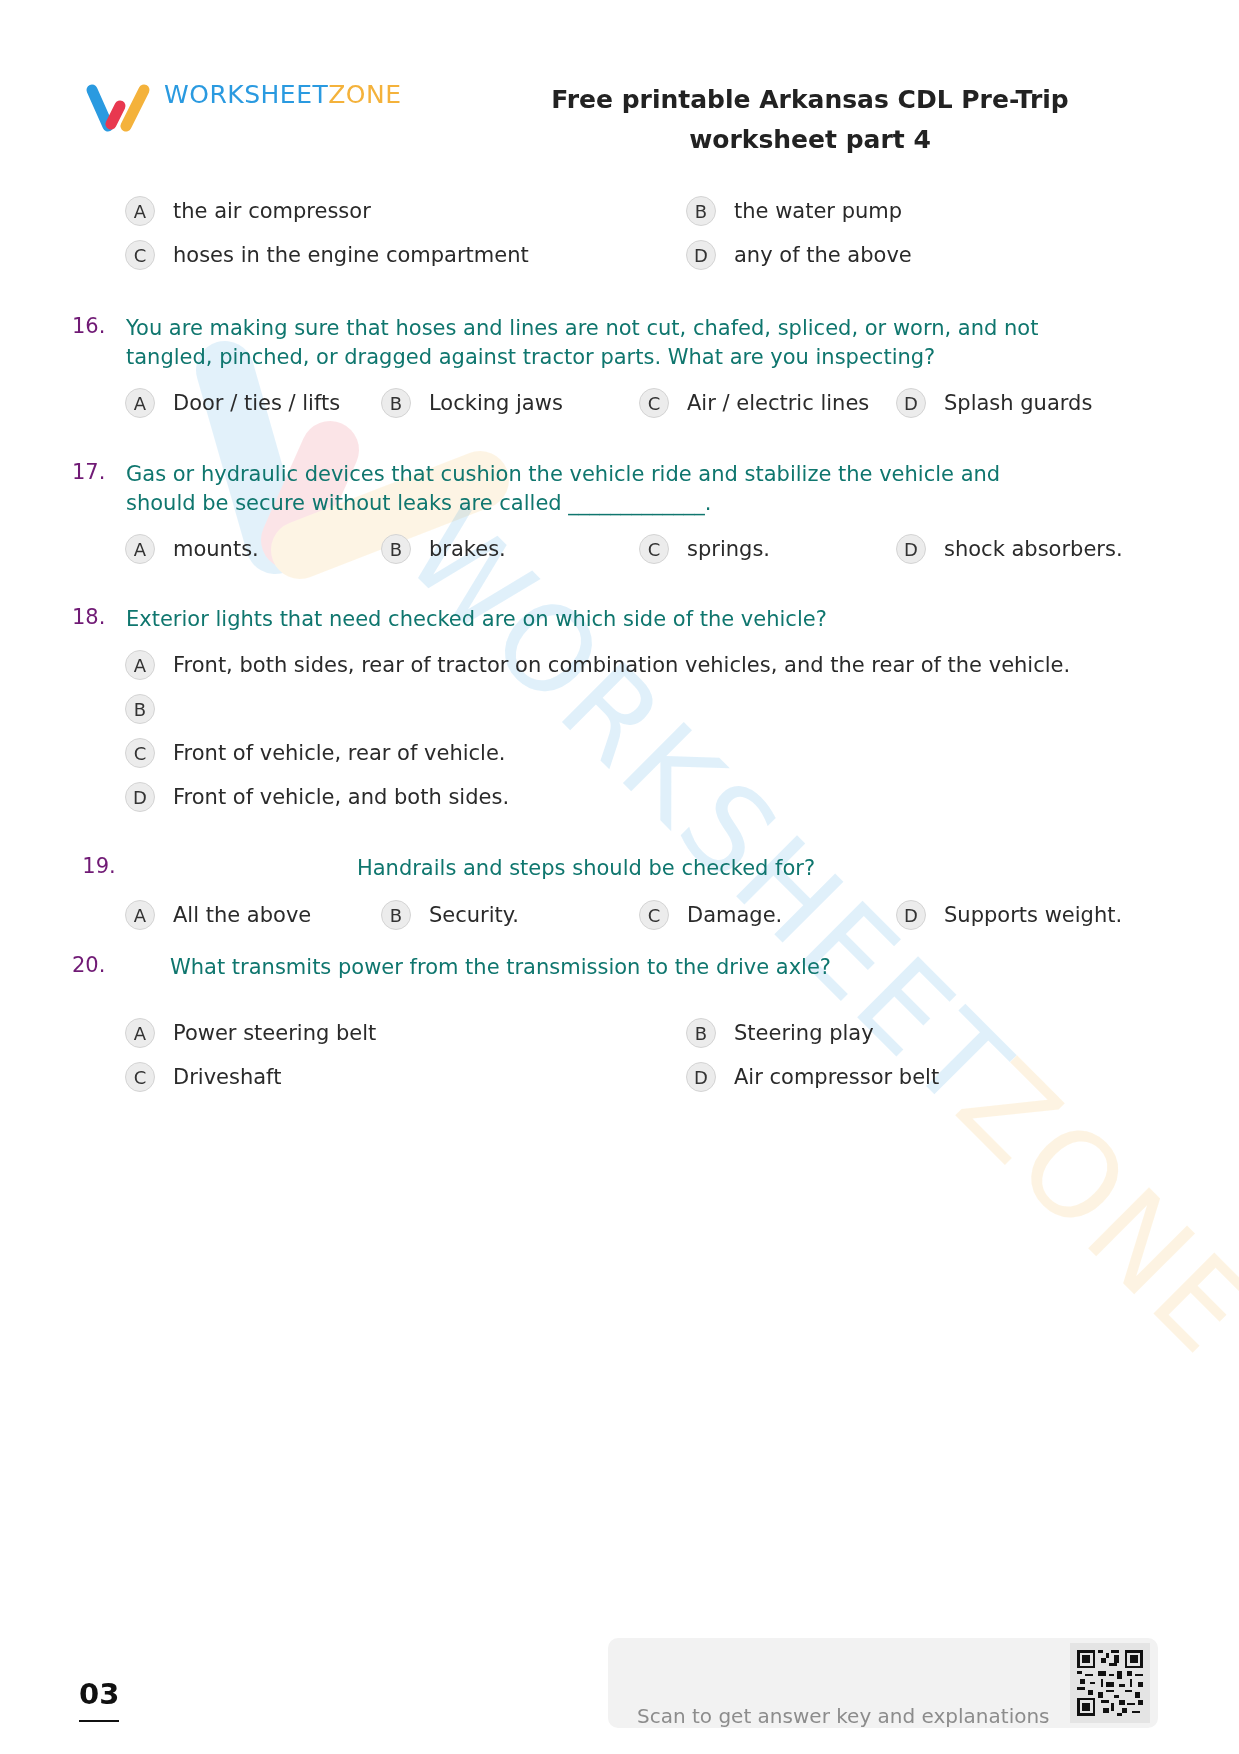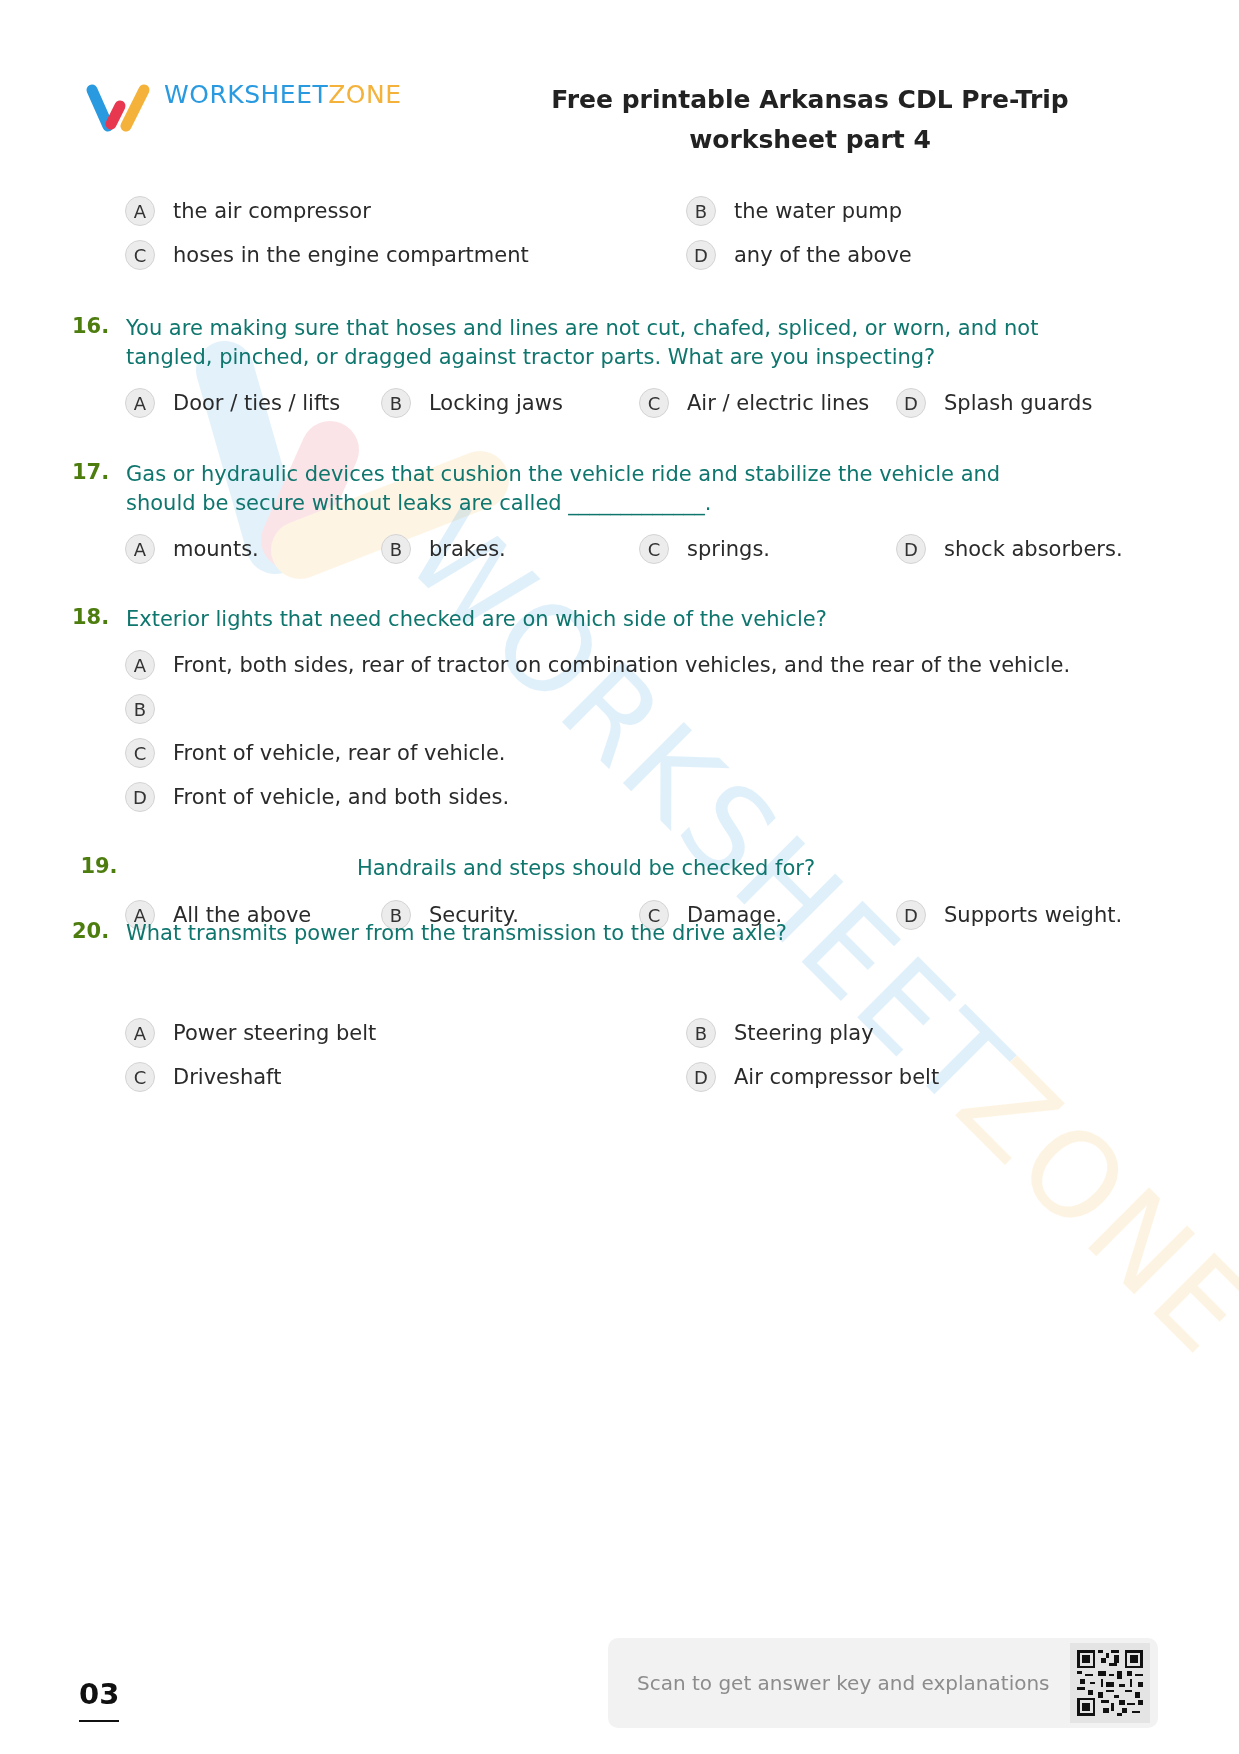--- a/index.html
+++ b/index.html
@@ -23,30 +23,30 @@
 
   .opt { position: absolute; display: flex; align-items: center; height: 34px; }
   .badge {
     width: 30px; height: 30px; border-radius: 50%; background: #ececec; border: 1px solid #d4d4d4;
     box-sizing: border-box; display: flex; align-items: center; justify-content: center;
     font-size: 18px; color: #333; flex-shrink: 0;
   }
   .opt-text { margin-left: 18px; font-size: 21px; color: #2a2a2a; white-space: nowrap; }
 
   .q { position: absolute; left: 72px; display: flex; }
-  .q-num { width: 54px; font-weight: bold; font-size: 21px; color: #4d7c0f; flex-shrink: 0; }
+  .q-num { width: 54px; font-weight: normal; font-size: 21px; color: #701a75; flex-shrink: 0; }
   .q-text { font-size: 21px; line-height: 29px; color: #0f766e; width: 920px; }
 
   .page-num {
     position: absolute; left: 79px; top: 1677px; font-weight: bold; font-size: 29px; color: #111;
     border-bottom: 2px solid #111; line-height: 34px; padding-bottom: 9px;
   }
   .scan-box {
     position: absolute; left: 608px; top: 1638px; width: 550px; height: 90px; background: #f2f2f2;
-    border-radius: 10px; display: flex; align-items: center;
+    border-radius: 10px; display: flex; align-items: flex-end;
   }
   .scan-text { margin-left: 29px; font-size: 20px; color: #8c8c8c; }
   .qr { position: absolute; right: 8px; top: 5px; width: 80px; height: 80px; background: #e4e4e4; display: flex; align-items: center; justify-content: center; }
   .qr svg { width: 66px; height: 66px; }
 </style>
 </head>
 <body>
 
 <svg class="watermark" viewBox="0 0 1239 1754">
   <g opacity="0.13">
@@ -169,21 +169,21 @@
   </div>
   <div class="opt" style="left:639px;top:898px;">
     <span class="badge">C</span>
     <span class="opt-text">Damage.</span>
   </div>
   <div class="opt" style="left:896px;top:898px;">
     <span class="badge">D</span>
     <span class="opt-text">Supports weight.</span>
   </div>
 
-  <div class="q" style="top:919px;">
+  <div class="q" style="top:953px;gap:44px;">
     <span class="q-num">20.</span>
     <span class="q-text">What transmits power from the transmission to the drive axle?</span>
   </div>
   <div class="opt" style="left:125px;top:1016px;">
     <span class="badge">A</span>
     <span class="opt-text">Power steering belt</span>
   </div>
   <div class="opt" style="left:686px;top:1016px;">
     <span class="badge">B</span>
     <span class="opt-text">Steering play</span>

